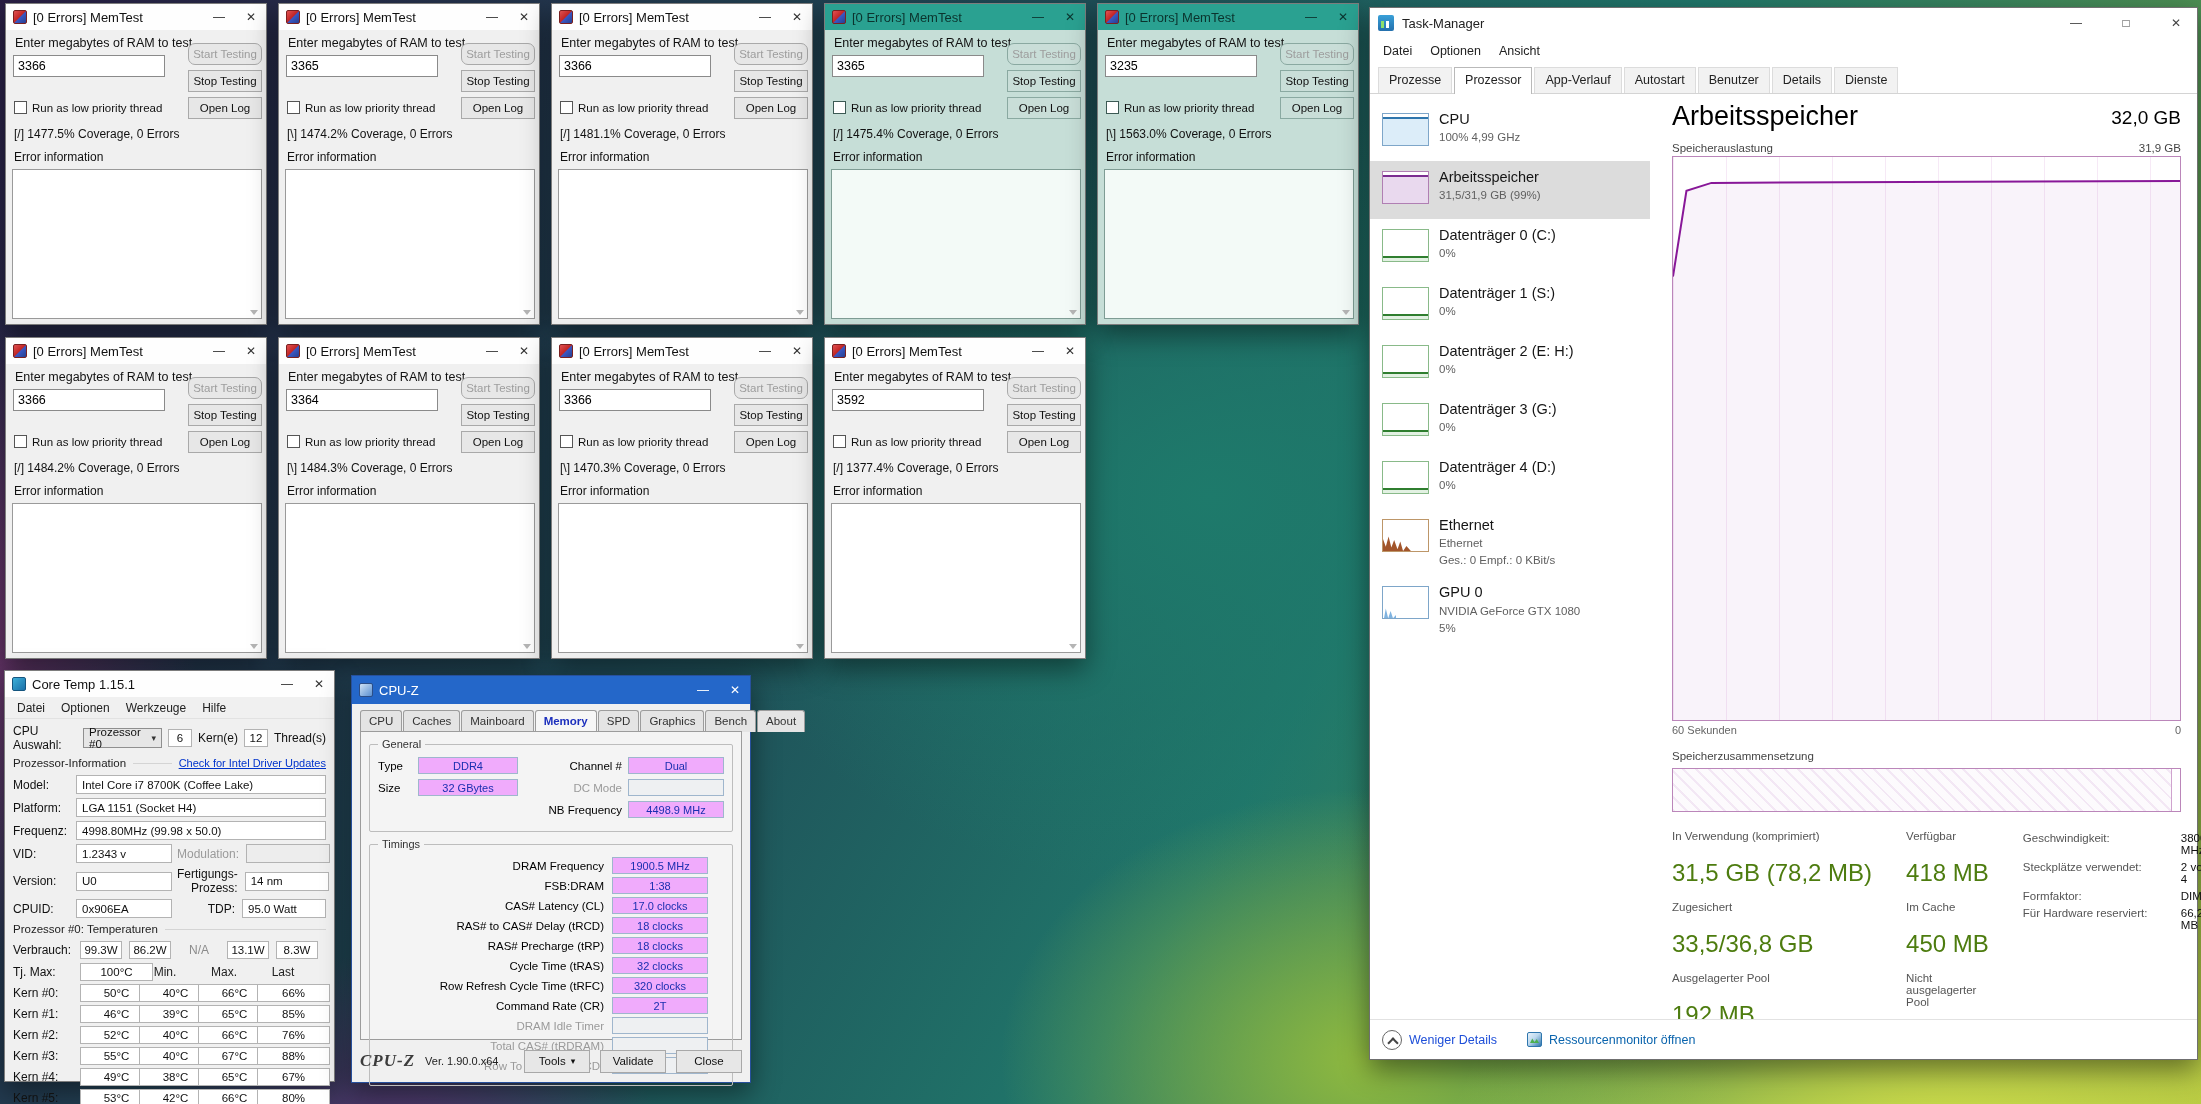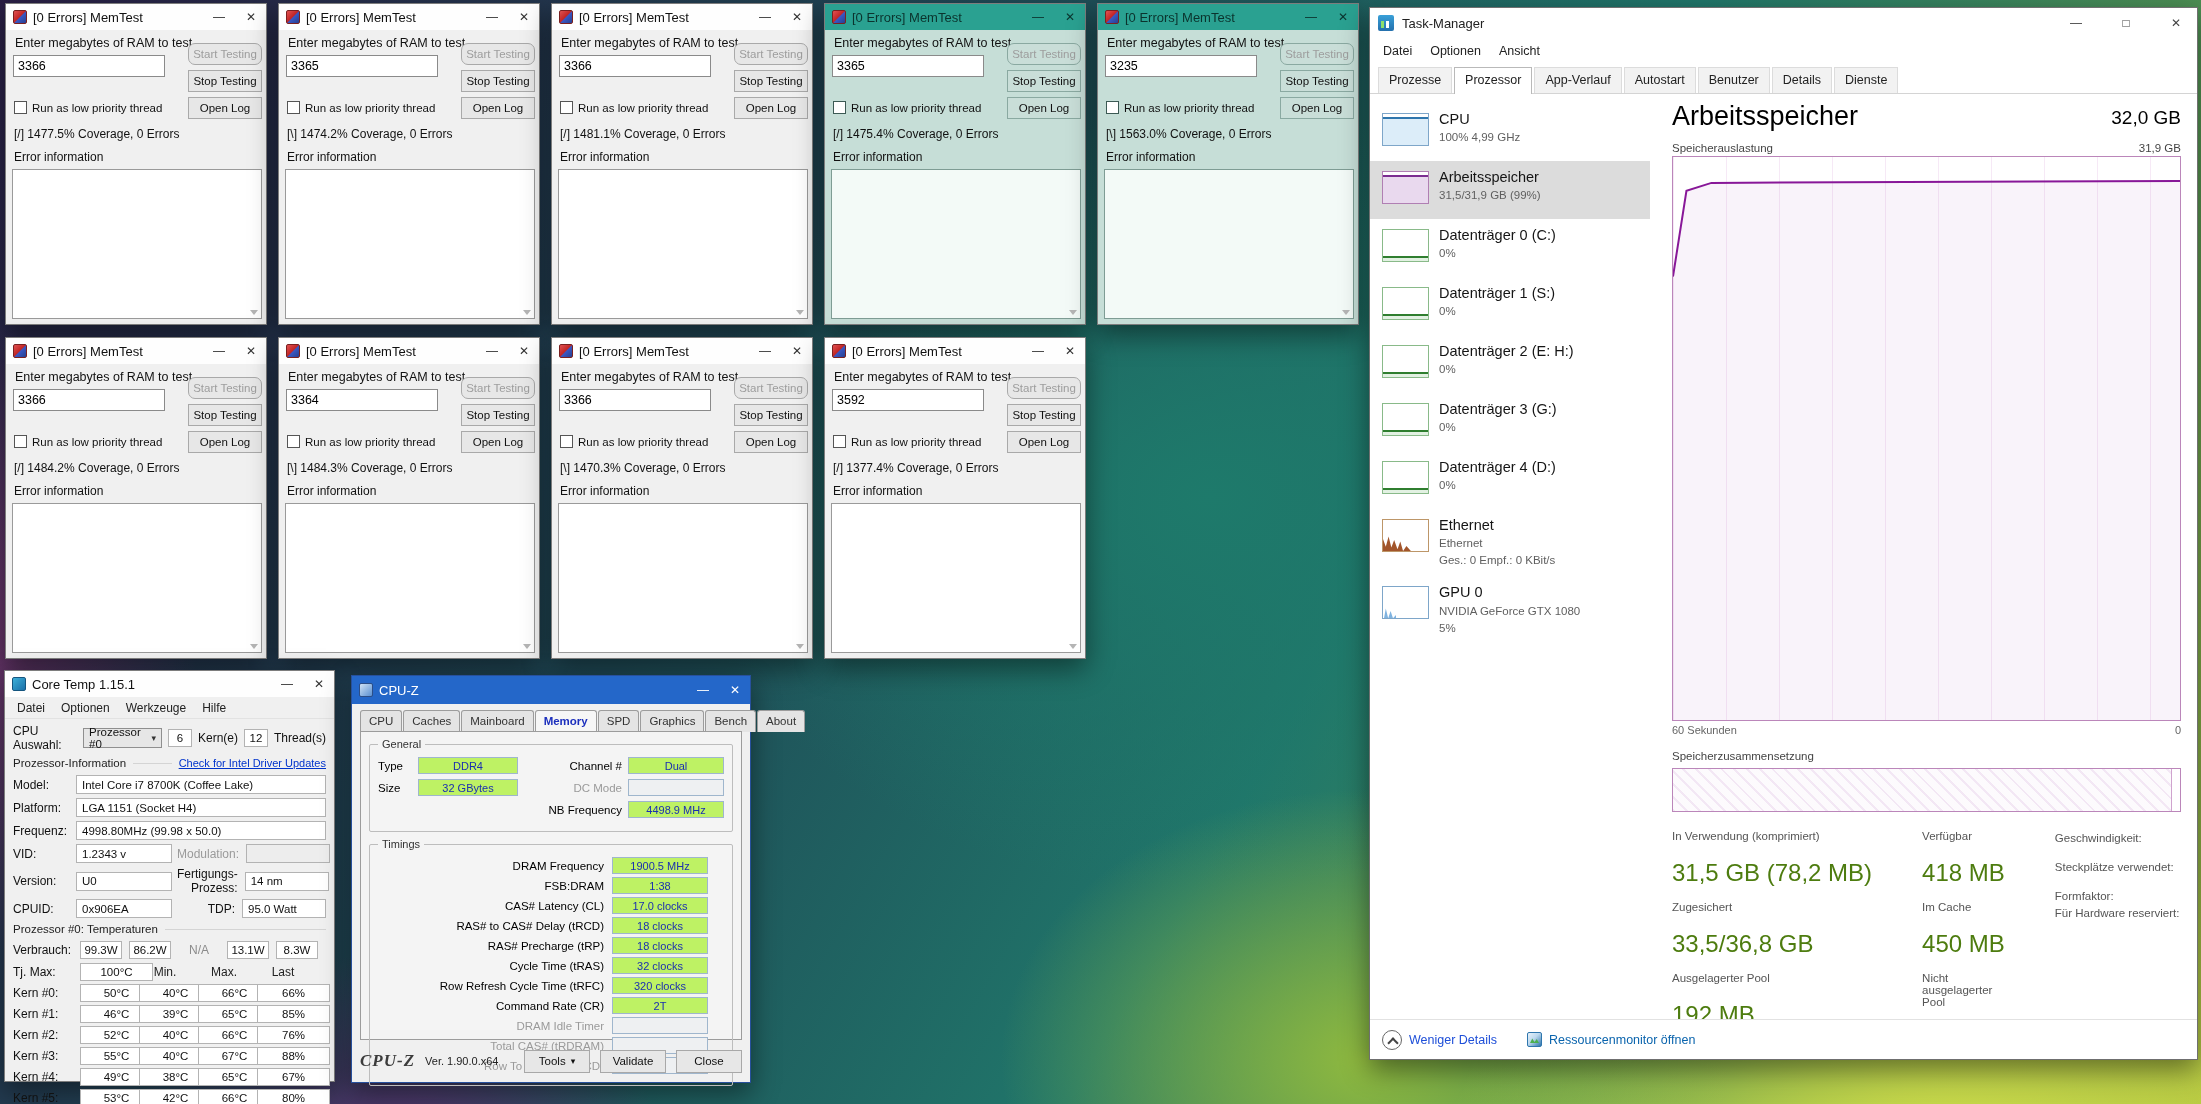--- a/index.html
+++ b/index.html
@@ -87,21 +87,21 @@
   .cz-appicon { background:linear-gradient(135deg,#cfe2f5,#5a8fd0); border:1px solid #2c4e87; }
   .cz-body { position:absolute; top:28px; left:0; right:0; bottom:0; background:#f0f0f0; }
   .cz-tabs { position:absolute; top:6px; left:8px; right:8px; height:22px; display:flex; }
   .cz-tab { padding:0 8px; line-height:21px; font-size:11.5px; color:#333; background:#e4e4e4; border:1px solid #9c9c9c; border-bottom:none; border-radius:3px 3px 0 0; margin-right:1px; }
   .cz-tab.active { background:#f6f6f6; color:#1c2fbd; font-weight:bold; }
   .cz-page { position:absolute; top:27px; left:8px; right:8px; bottom:42px; border:1px solid #9c9c9c; background:#f4f4f4; padding:12px 8px 6px; }
   .groupbox { position:relative; border:1px solid #bdbdbd; border-radius:2px; padding:12px 8px 8px; margin-bottom:12px; }
   .gb-legend { position:absolute; top:-7px; left:8px; background:#f4f4f4; padding:0 4px; font-size:11px; color:#333; }
   .cz-grow { display:grid; grid-template-columns:34px 100px 1fr 82px 96px; column-gap:6px; align-items:center; margin-bottom:5px; font-size:11.5px; }
   .cz-grow .rlab { text-align:right; }
-  .cz-field { background:#bef264; border:1px solid #9fb6cd; height:17px; display:flex; align-items:center; justify-content:center; font-size:11px; color:#1a2fb0; white-space:nowrap; }
+  .cz-field { background:#f0abfc; border:1px solid #9fb6cd; height:17px; display:flex; align-items:center; justify-content:center; font-size:11px; color:#1a2fb0; white-space:nowrap; }
   .cz-field.empty { background:#eef0f2; }
   .cz-trow { display:grid; grid-template-columns:226px 96px 1fr; column-gap:8px; align-items:center; margin-bottom:3px; font-size:11.5px; }
   .cz-trow .tlab { text-align:right; }
   .cz-footer { position:absolute; left:8px; right:8px; bottom:8px; height:26px; display:flex; align-items:center; gap:10px; }
   .cz-logo { font-family:"Liberation Serif", serif; font-style:italic; font-weight:bold; font-size:17px; color:#3c3c3c; letter-spacing:1px; }
   .cz-ver { font-size:11px; color:#222; }
   .pbtn { height:23px; min-width:66px; background:#e7e7e7; border:1px solid #a8a8a8; font:11.5px "Liberation Sans",sans-serif; color:#111; display:inline-flex; align-items:center; justify-content:center; gap:5px; padding:0 8px; }
   .cz-spacer { flex:1; }
 
   
@@ -143,21 +143,21 @@
   .tm-total { font-size:19px; color:#000; padding-bottom:3px; }
   .tm-graphlabels { display:flex; justify-content:space-between; font-size:11.5px; color:#444; margin-top:10px; margin-bottom:2px; }
   .tm-graph { position:relative; height:565px; border:1px solid #bb86ba; background-color:#fff;
         background-image:repeating-linear-gradient(to right,#f6e9f6 0 1px,transparent 1px 53px); }
   .tm-graph svg { position:absolute; inset:0; width:100%; height:100%; }
   .tm-timerow { display:flex; justify-content:space-between; font-size:11px; color:#666; margin-top:3px; }
   .tm-complabel { font-size:11.5px; color:#444; margin-top:14px; }
   .tm-compbar { margin-top:6px; height:44px; border:1px solid #bb86ba; background:#fff; position:relative; }
   .tm-compseg { position:absolute; left:0; top:0; bottom:0; width:98.5%; border-right:1px solid #cfa3ce;
         background:repeating-linear-gradient(45deg, rgba(136,23,152,.10) 0 2px, rgba(136,23,152,.02) 2px 9px); }
-  .tm-statcols { display:flex; gap:50px; margin-top:18px; }
+  .tm-statcols { display:flex; gap:34px; margin-top:18px; }
   .tm-statcol { width:205px; }
   .tm-stat { margin-bottom:14px; }
   .tm-stat-label { font-size:11.5px; color:#555; }
   .tm-stat-value { font-size:24px; color:#4d7c0f; margin-top:17px; white-space:nowrap; }
   .tm-info { font-size:11.5px; color:#333; margin-top:2px; }
   .tm-info-row { display:grid; grid-template-columns:150px auto; column-gap:8px; margin-bottom:5px; }
   .tm-info-label { color:#555; }
   .tm-info-value { color:#111; }
   .tm-footer { position:absolute; left:0; right:0; bottom:0; height:40px; border-top:1px solid #e2e2e2; display:flex; align-items:center; gap:30px; padding-left:12px; background:#fff; }
   .tm-less { display:flex; align-items:center; gap:7px; font-size:12.5px; color:#1d4ed8; }

